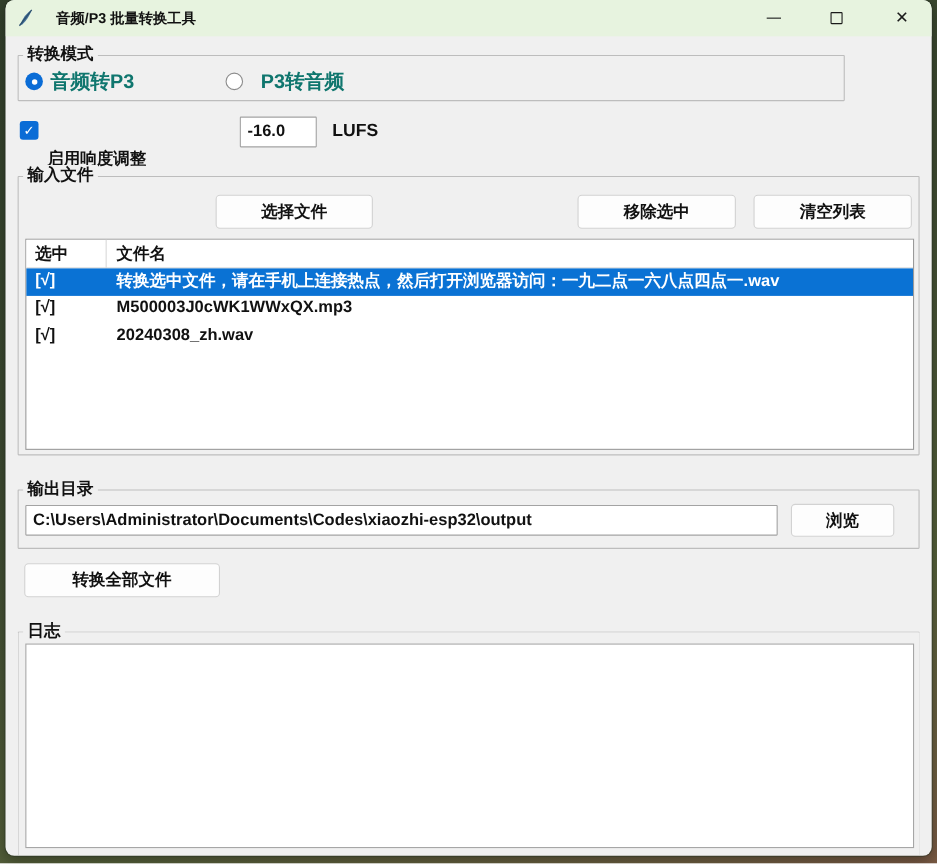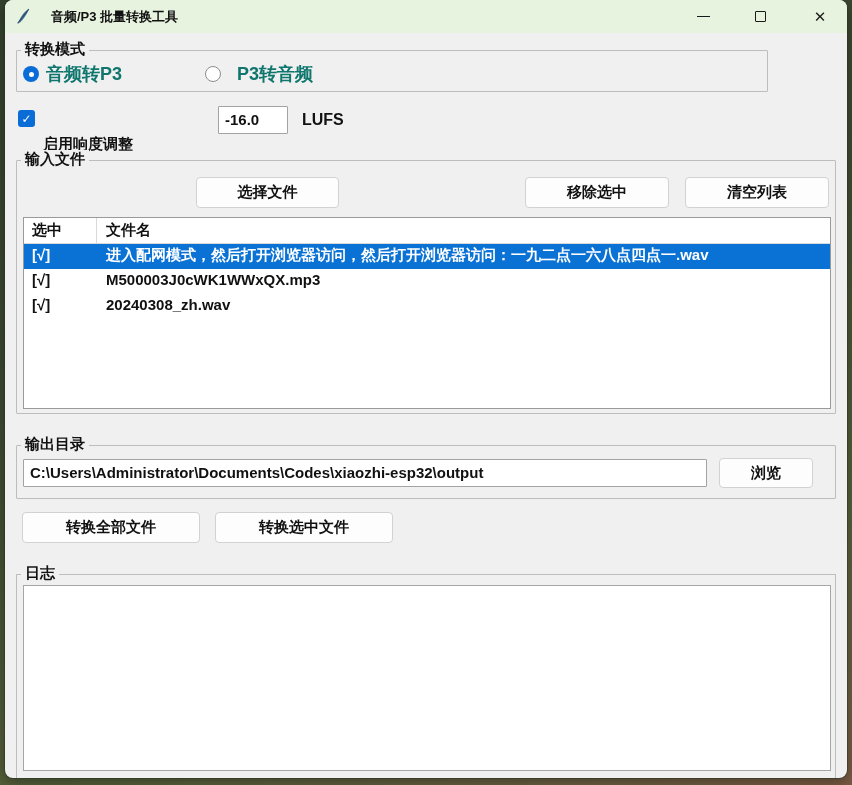--- a/index.html
+++ b/index.html
@@ -162,41 +162,40 @@
       <div class="push-btn btn-clear">清空列表</div>
 
       <div class="tree">
         <div class="tree-header">
           <span class="th-checked">选中</span>
           <span class="th-divider"></span>
           <span class="th-filename">文件名</span>
         </div>
         <div class="tree-row selected">
           <span class="td-checked">[√]</span>
-          <span class="td-filename">进入配网模式，然后打开浏览器访问，然后打开浏览器访问：一九二点一六八点四点一.wav</span>
+          <span class="td-filename">转换选中文件，请在手机上连接热点，然后打开浏览器访问：一九二点一六八点四点一.wav</span>
         </div>
         <div class="tree-row">
           <span class="td-checked">[√]</span>
           <span class="td-filename">M500003J0cWK1WWxQX.mp3</span>
         </div>
         <div class="tree-row">
           <span class="td-checked">[√]</span>
           <span class="td-filename">20240308_zh.wav</span>
         </div>
       </div>
     </div>
 
     <div class="group g-output">
       <span class="group-label">输出目录</span>
       <div class="out-entry">C:\Users\Administrator\Documents\Codes\xiaozhi-esp32\output</div>
       <div class="push-btn btn-browse">浏览</div>
     </div>
 
     <div class="push-btn btn-conv-all" style="position:absolute;">转换全部文件</div>
-    <div class="push-btn btn-conv-sel" style="position:absolute;">转换选中文件</div>
 
     <div class="group g-log">
       <span class="group-label">日志</span>
       <div class="log-area"></div>
     </div>
 
   </div>
 </div>
 
 </body></html>

